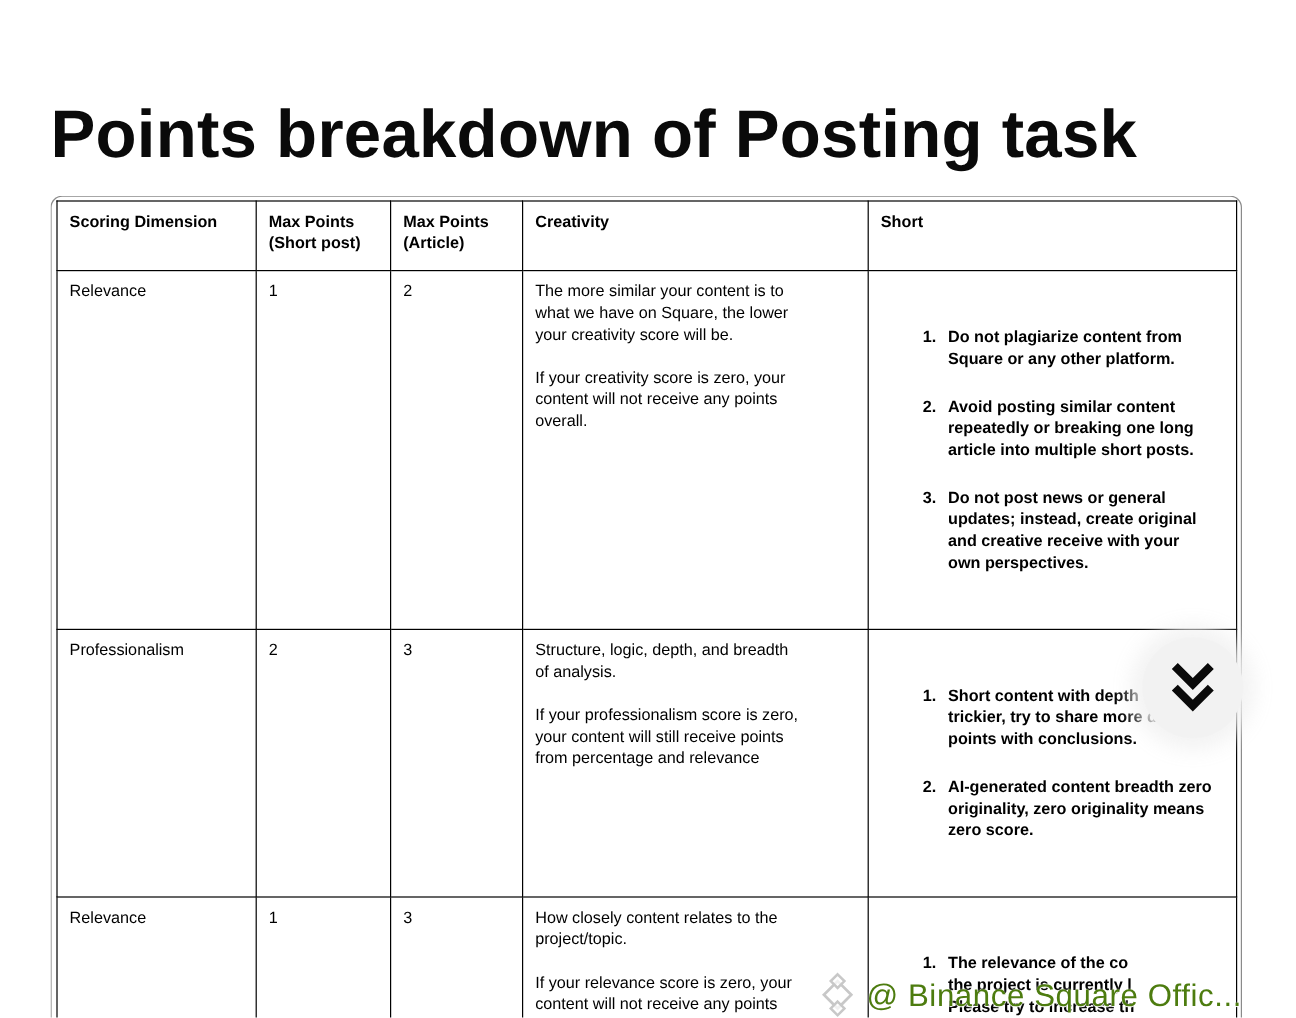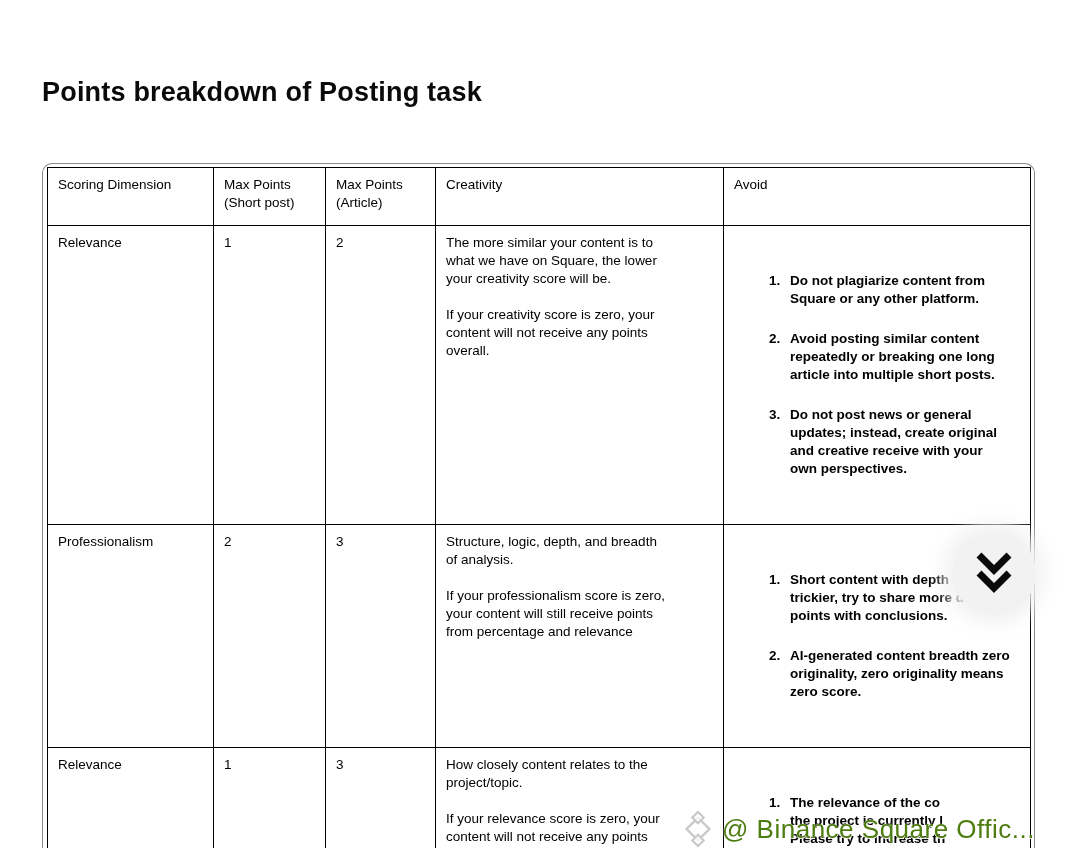--- a/index.html
+++ b/index.html
@@ -4,42 +4,42 @@
 <style>
   html,body { margin:0; padding:0; }
   body {
     width:1080px; height:848px; position:relative; overflow:hidden;
     background:#ffffff;
     font-family:"Liberation Sans","DejaVu Sans",sans-serif;
     color:#000;
   }
   .page-title {
     position:absolute; left:42px; top:50px;
-    font-size:27px; line-height:48px; font-weight:700; color:#0a0a0a;
+    font-size:56px; line-height:48px; font-weight:700; color:#0a0a0a;
     letter-spacing:0.2px;
   }
   .doc-card {
     position:absolute; left:42px; top:163px; width:991px; height:700px;
     border:1px solid #8a8a8a; border-bottom:none;
     border-radius:10px 10px 0 0;
     background:#fff;
   }
   table.points-table {
     position:absolute; left:4px; top:3px; width:983px;
     border-collapse:collapse; table-layout:fixed;
   }
   .points-table th, .points-table td {
     border:1.5px solid #000;
     vertical-align:top; text-align:left;
     padding:8px 10px;
     font-size:13.5px; line-height:18px; color:#000;
     white-space:pre-line;
     overflow:hidden;
   }
-  .points-table th { font-weight:400; }
+  .points-table th { font-weight:700; }
   tr.hdr   { height:58px; }
   tr.row-0 { height:180px; }
   tr.row-1 { height:130px; }
   tr.row-2 { height:146px; }
   ol.tips { margin:0; padding-left:48px; }
   ol.tips li { padding-left:6px; margin:2px;font-weight:bold; }
   .scroll-btn {
     position:absolute; left:952px; top:531px; width:84px; height:84px;
     border-radius:50%; background:#f2f2f2;
     box-shadow:0 0 16px 10px rgba(242,242,242,0.9);
@@ -71,21 +71,21 @@
         <col style="width:307px">
     </colgroup>
     <tbody>
         <tr class="hdr">
       <th>Scoring Dimension</th>
       <th>Max Points
 (Short post)</th>
       <th>Max Points
 (Article)</th>
       <th>Creativity</th>
-      <th>Avoid</th>
+      <th>Short</th>
     </tr>
 
     <tr class="row-0">
       <td>Relevance</td>
       <td>1</td>
       <td>2</td>
       <td>The more similar your content is to
 what we have on Square, the lower
 your creativity score will be.
 

